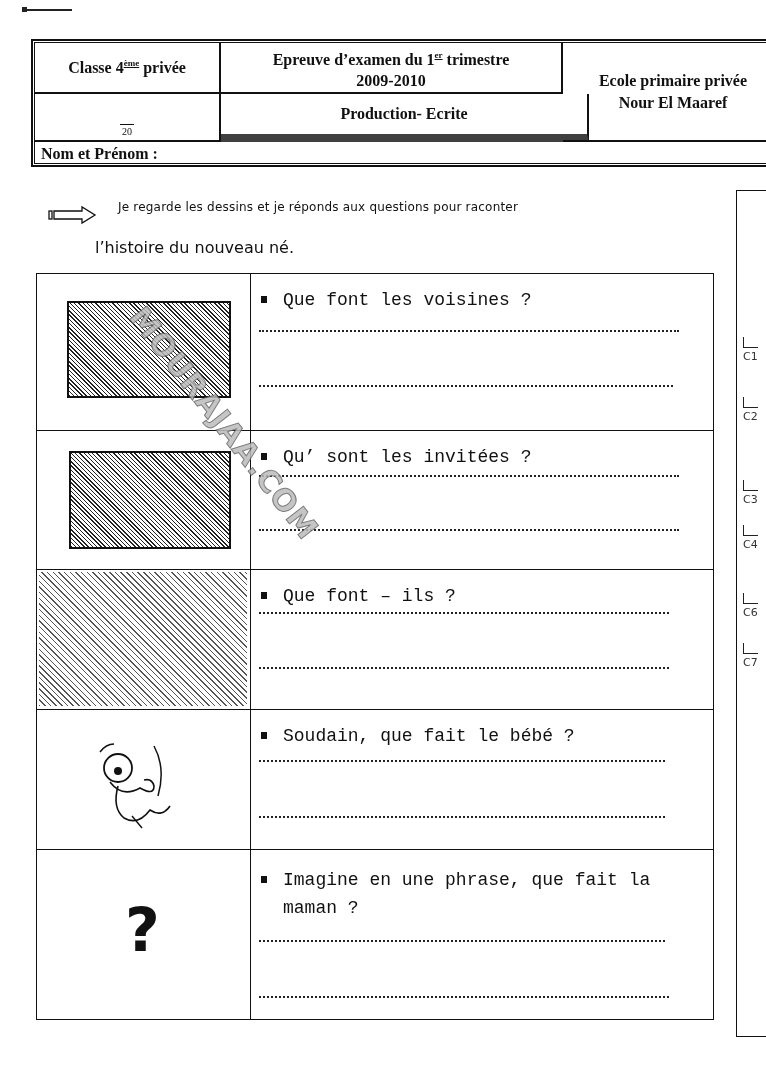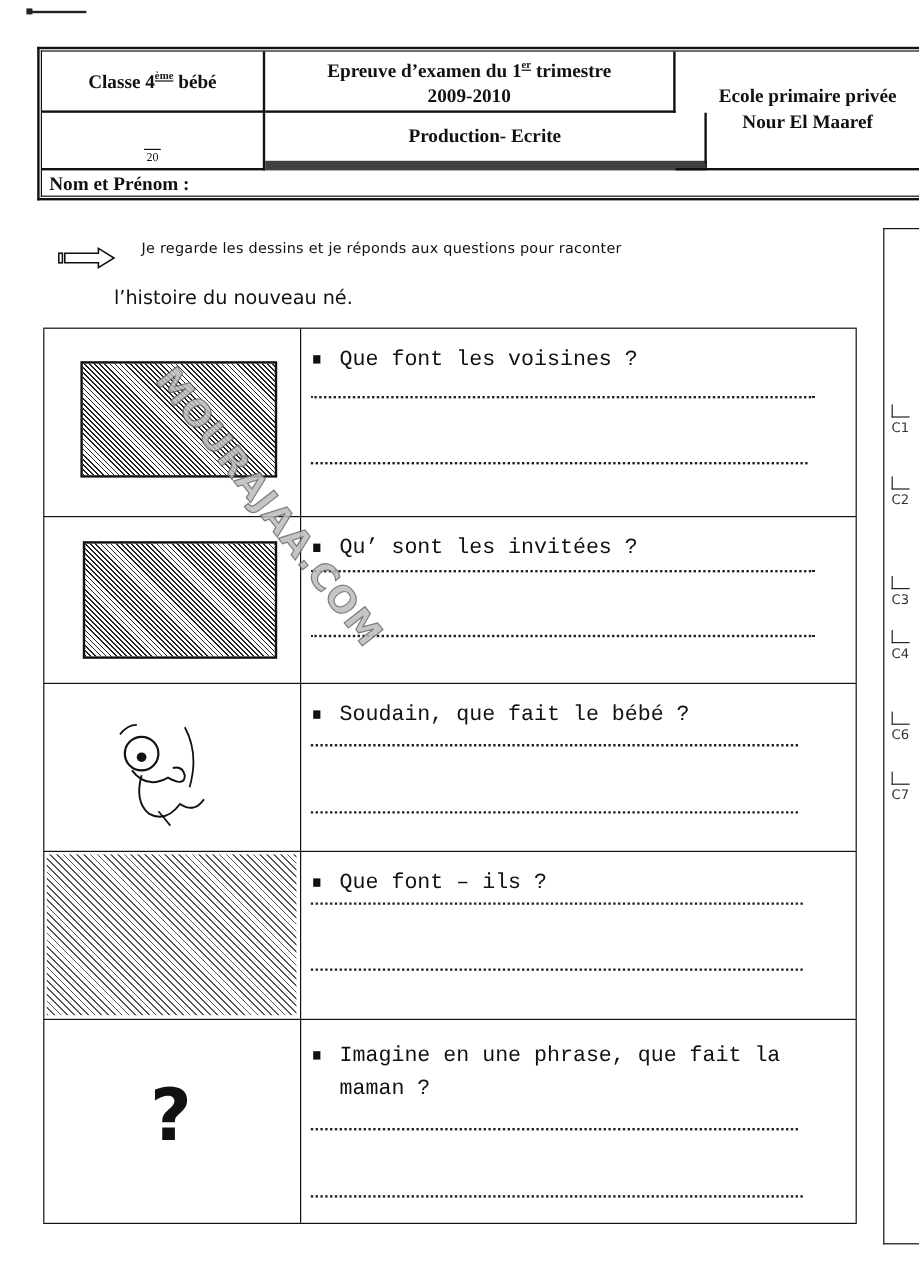--- a/index.html
+++ b/index.html
@@ -52,21 +52,21 @@
   .crit .bracket { display:block; width:14px; height:10px; border-left:1.5px solid #222; border-bottom:1.5px solid #222; margin-bottom:2px; }
 </style>
 </head>
 <body>
 
 <div class="top-mark"></div>
 
 <div class="header serif">
   <div class="inner">
     <div class="cell c-classe">
-      <span><span>Classe 4</span><sup>ème</sup><span> bébé</span></span>
+      <span><span>Classe 4</span><sup>ème</sup><span> privée</span></span>
     </div>
     <div class="cell c-score">
       <span>20</span>
     </div>
     <div class="cell c-epreuve">
       <div><span>Epreuve d’examen du 1</span><sup>er</sup><span> trimestre</span></div>
       <div>2009-2010</div>
     </div>
     <div class="cell c-prod">Production- Ecrite</div>
     <div class="cell c-ecole">
@@ -100,44 +100,44 @@
       <div class="pic" style="left:32px;top:20px;width:162px;height:98px;"></div>
     </div>
     <div class="qtext">
       <div class="question"><span class="bullet"></span><span>Qu’ sont les invitées ?</span></div>
       <div class="dots" style="top:44px;width:420px;"></div>
       <div class="dots" style="top:98px;width:420px;"></div>
     </div>
   </div>
   <div class="qrow" style="height:140px">
     <div class="qimg">
+      <div class="pic light" style="left:2px;top:2px;width:208px;height:134px;"></div>
+    </div>
+    <div class="qtext">
+      <div class="question"><span class="bullet"></span><span>Que font – ils ?</span></div>
+      <div class="dots" style="top:42px;width:410px;"></div>
+      <div class="dots" style="top:97px;width:410px;"></div>
+    </div>
+  </div>
+  <div class="qrow" style="height:140px">
+    <div class="qimg">
       <svg style="position:absolute;left:55px;top:28px" width="110" height="95" viewBox="0 0 110 95">
         <path d="M8 14 Q14 6 22 6" fill="none" stroke="#111" stroke-width="1.5"></path>
         <path d="M62 8 Q74 30 66 58" fill="none" stroke="#111" stroke-width="1.5"></path>
         <circle cx="26" cy="30" r="14" fill="none" stroke="#111" stroke-width="1.8"></circle>
         <circle cx="26" cy="33" r="4" fill="#111"></circle>
         <path d="M18 44 Q30 60 48 50 Q62 58 62 48 Q60 40 52 42" fill="none" stroke="#111" stroke-width="1.6"></path>
         <path d="M26 48 Q20 70 32 80 Q46 88 58 72 Q70 80 78 68" fill="none" stroke="#111" stroke-width="1.6"></path>
         <path d="M40 78 L50 90" fill="none" stroke="#111" stroke-width="1.4"></path>
       </svg>
     </div>
     <div class="qtext">
       <div class="question"><span class="bullet"></span><span>Soudain, que fait le bébé ?</span></div>
       <div class="dots" style="top:50px;width:406px;"></div>
       <div class="dots" style="top:106px;width:406px;"></div>
-    </div>
-  </div>
-  <div class="qrow" style="height:140px">
-    <div class="qimg">
-      <div class="pic light" style="left:2px;top:2px;width:208px;height:134px;"></div>
-    </div>
-    <div class="qtext">
-      <div class="question"><span class="bullet"></span><span>Que font – ils ?</span></div>
-      <div class="dots" style="top:42px;width:410px;"></div>
-      <div class="dots" style="top:97px;width:410px;"></div>
     </div>
   </div>
   <div class="qrow" style="height:170px">
     <div class="qimg">
       <div class="qmark">?</div>
     </div>
     <div class="qtext">
       <div class="question" style="top:16px;"><span class="bullet"></span><span>Imagine en une phrase, que fait la maman ?</span></div>
       <div class="dots" style="top:90px;width:406px;"></div>
       <div class="dots" style="top:146px;width:410px;"></div>

